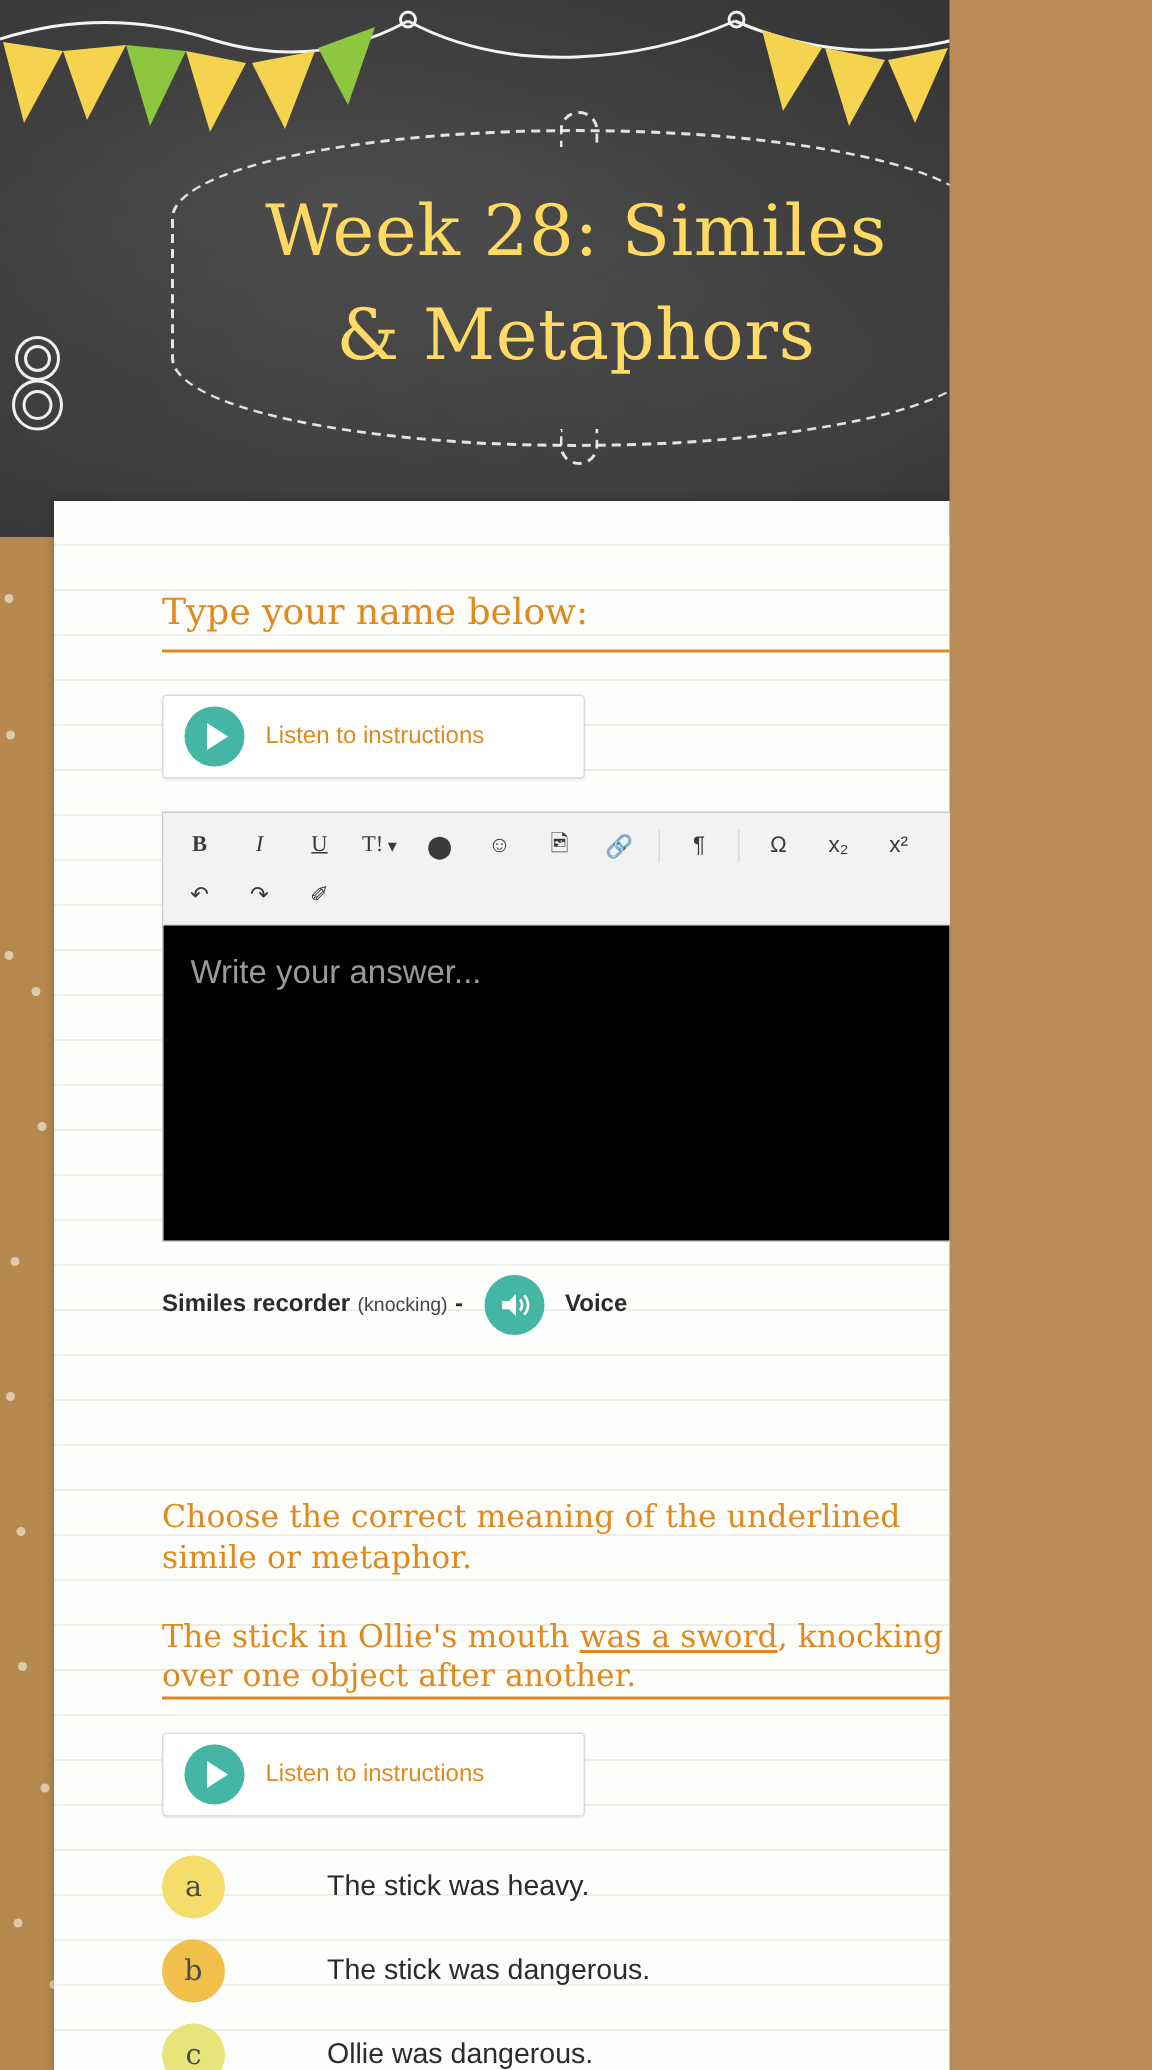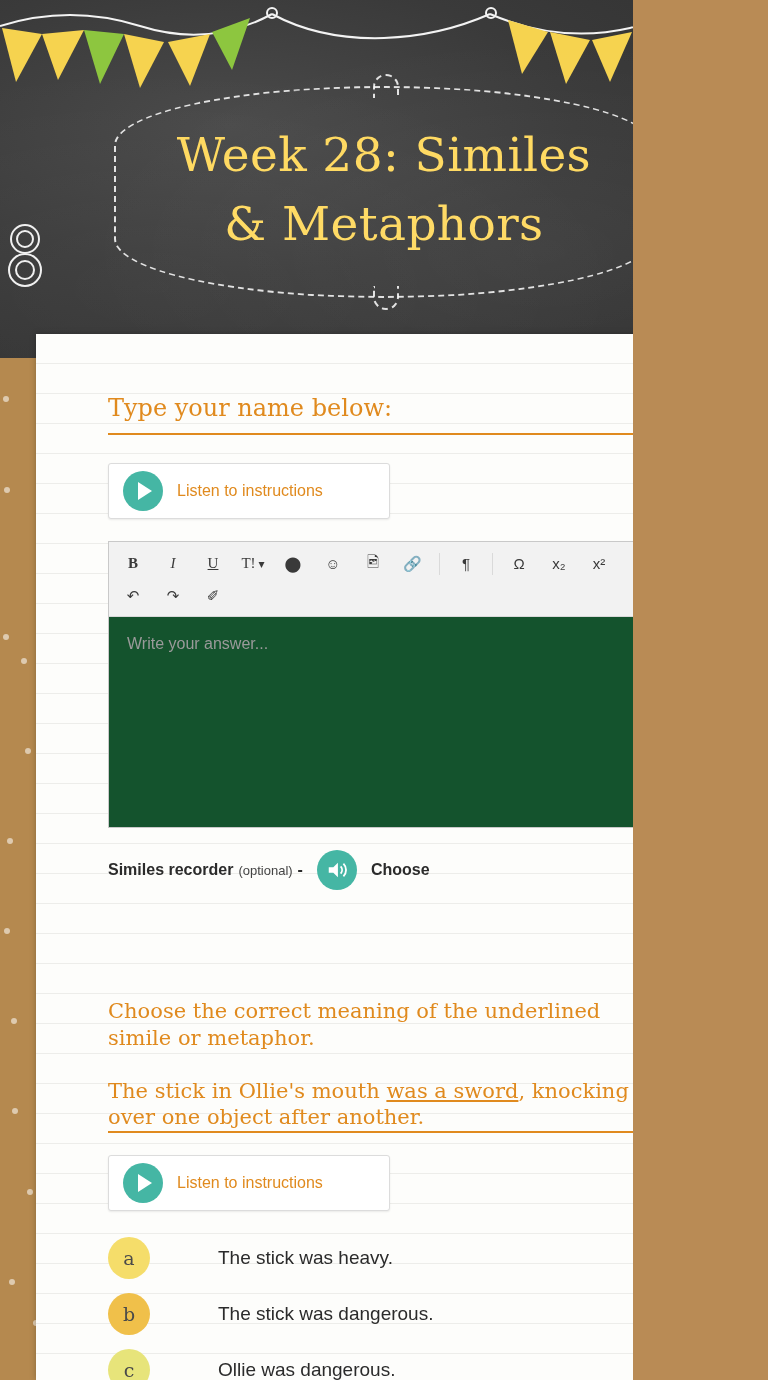--- a/index.html
+++ b/index.html
@@ -107,21 +107,21 @@
     min-width:28px; height:28px; margin-right:12px;
     display:flex; align-items:center; justify-content:center;
     color:#3a3a3a; font-size:15px;
   }
   .tb-sep { width:1px; height:22px; background:#dadada; margin-right:12px; }
   .tb-b { font-weight:bold; font-family:"Liberation Serif", serif; }
   .tb-i { font-style:italic; font-family:"Liberation Serif", serif; }
   .tb-u { text-decoration:underline; font-family:"Liberation Serif", serif; }
   .tb-small { font-size:12px; }
   .editor-area {
-    height:210px; padding:18px 18px; color:#9a9a9a; font-size:16px; background:#14532d;
+    height:210px; padding:18px 18px; color:#9a9a9a; font-size:22px; background:#000000;
   }
 
   
   .recorder { margin-top:22px; display:flex; align-items:center; gap:14px; }
   .rec-label { font-weight:bold; font-size:16px; color:#2b2b2b; }
   .rec-opt { font-weight:normal; font-size:13px; color:#444; }
   .speaker-circle {
     width:40px; height:40px; border-radius:50%; background:#45b6a4;
     display:flex; align-items:center; justify-content:center;
   }
@@ -271,30 +271,30 @@
             <span class="tb-btn">↶</span>
             <span class="tb-btn">↷</span>
             <span class="tb-btn">✐</span>
           </div>
         </div>
         <div class="editor-area">Write your answer...</div>
       </div>
 
       <div class="recorder">
         <span>
-          <span class="rec-label">Similes recorder</span><span class="rec-opt" style="margin-left:5px;">(optional)</span><span class="rec-label" style="margin-left:5px;">-</span>
+          <span class="rec-label">Similes recorder</span><span class="rec-opt" style="margin-left:5px;">(knocking)</span><span class="rec-label" style="margin-left:5px;">-</span>
         </span>
         <span class="speaker-circle">
           <svg width="22" height="22" viewBox="0 0 24 24">
             <polygon points="3,9 8,9 13,4 13,20 8,15 3,15" fill="#fff"></polygon>
             <path d="M16,8 A6,6 0 0,1 16,16" fill="none" stroke="#fff" stroke-width="2"></path>
             <path d="M19,5 A10,10 0 0,1 19,19" fill="none" stroke="#fff" stroke-width="2"></path>
           </svg>
         </span>
-        <span class="voice">Choose</span>
+        <span class="voice">Voice</span>
       </div>
 
       <div class="question">Choose the correct meaning of the underlined simile or metaphor.</div>
 
       <div class="sentence">
         <span>The stick in Ollie's mouth </span><u>was a sword</u><span>, knocking over one object after another.</span>
       </div>
       <div class="rule-orange"></div>
 
       <div class="listen listen2">

